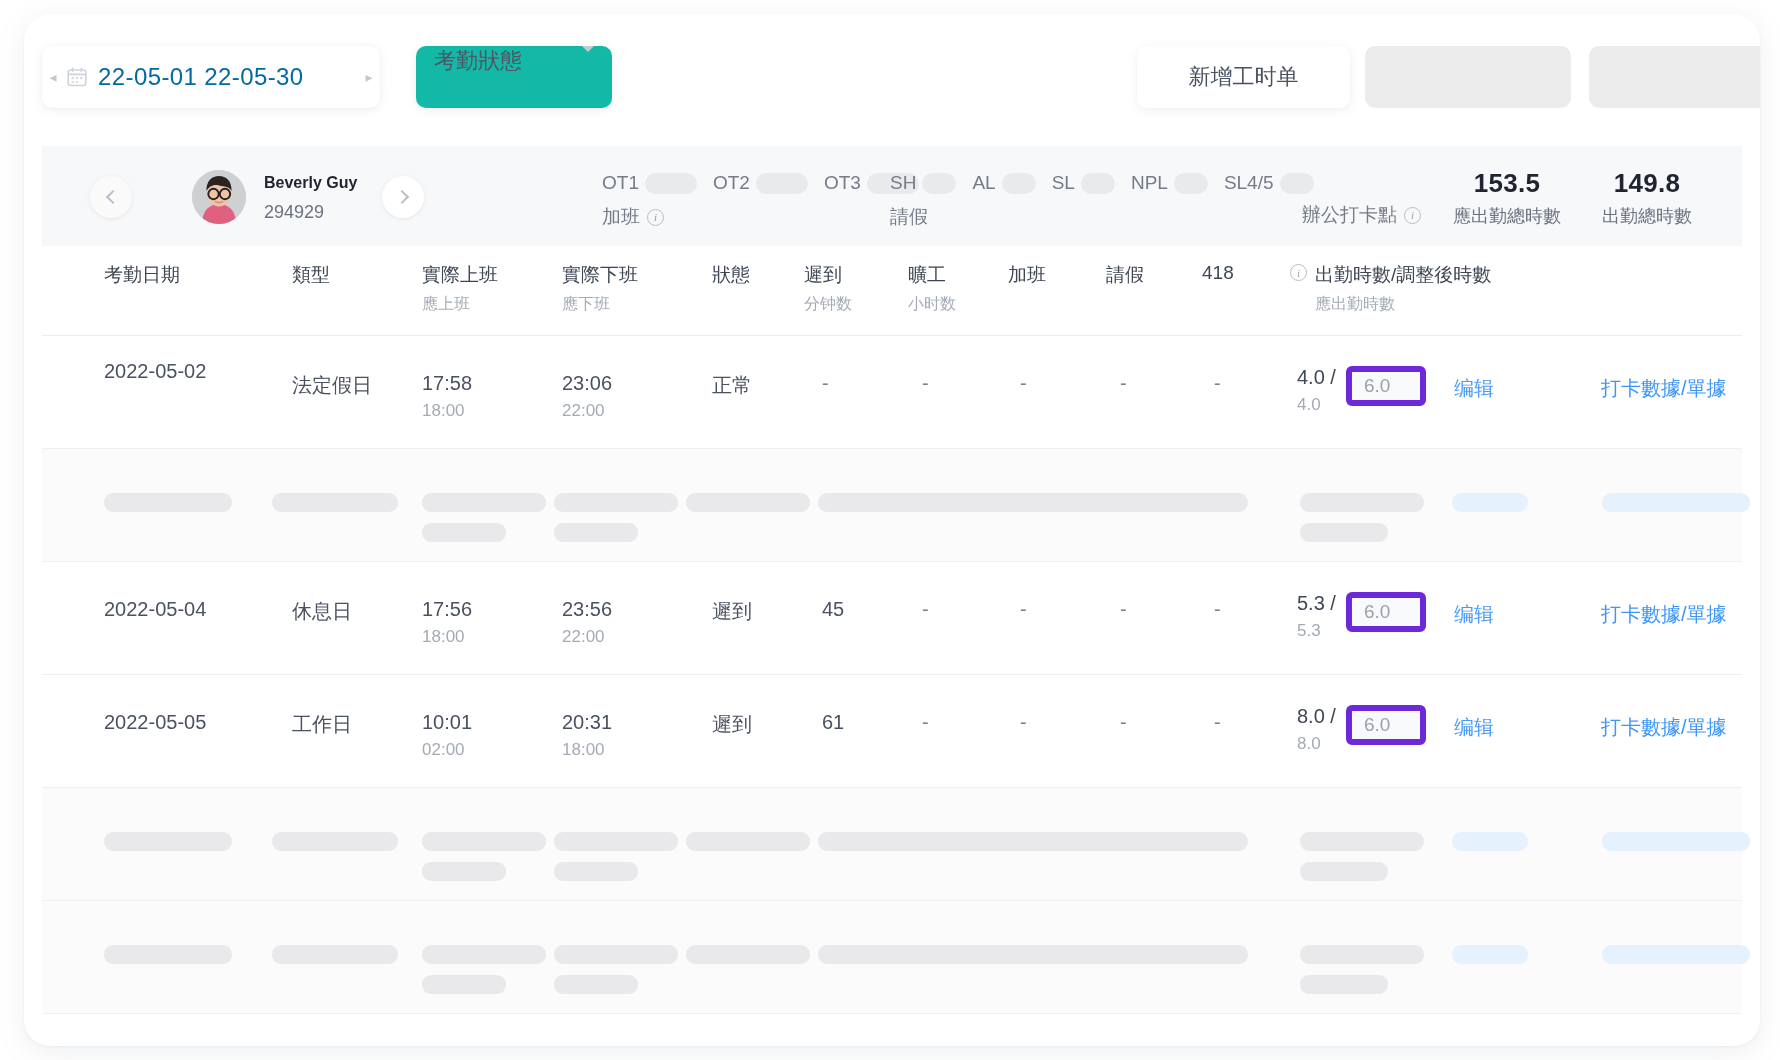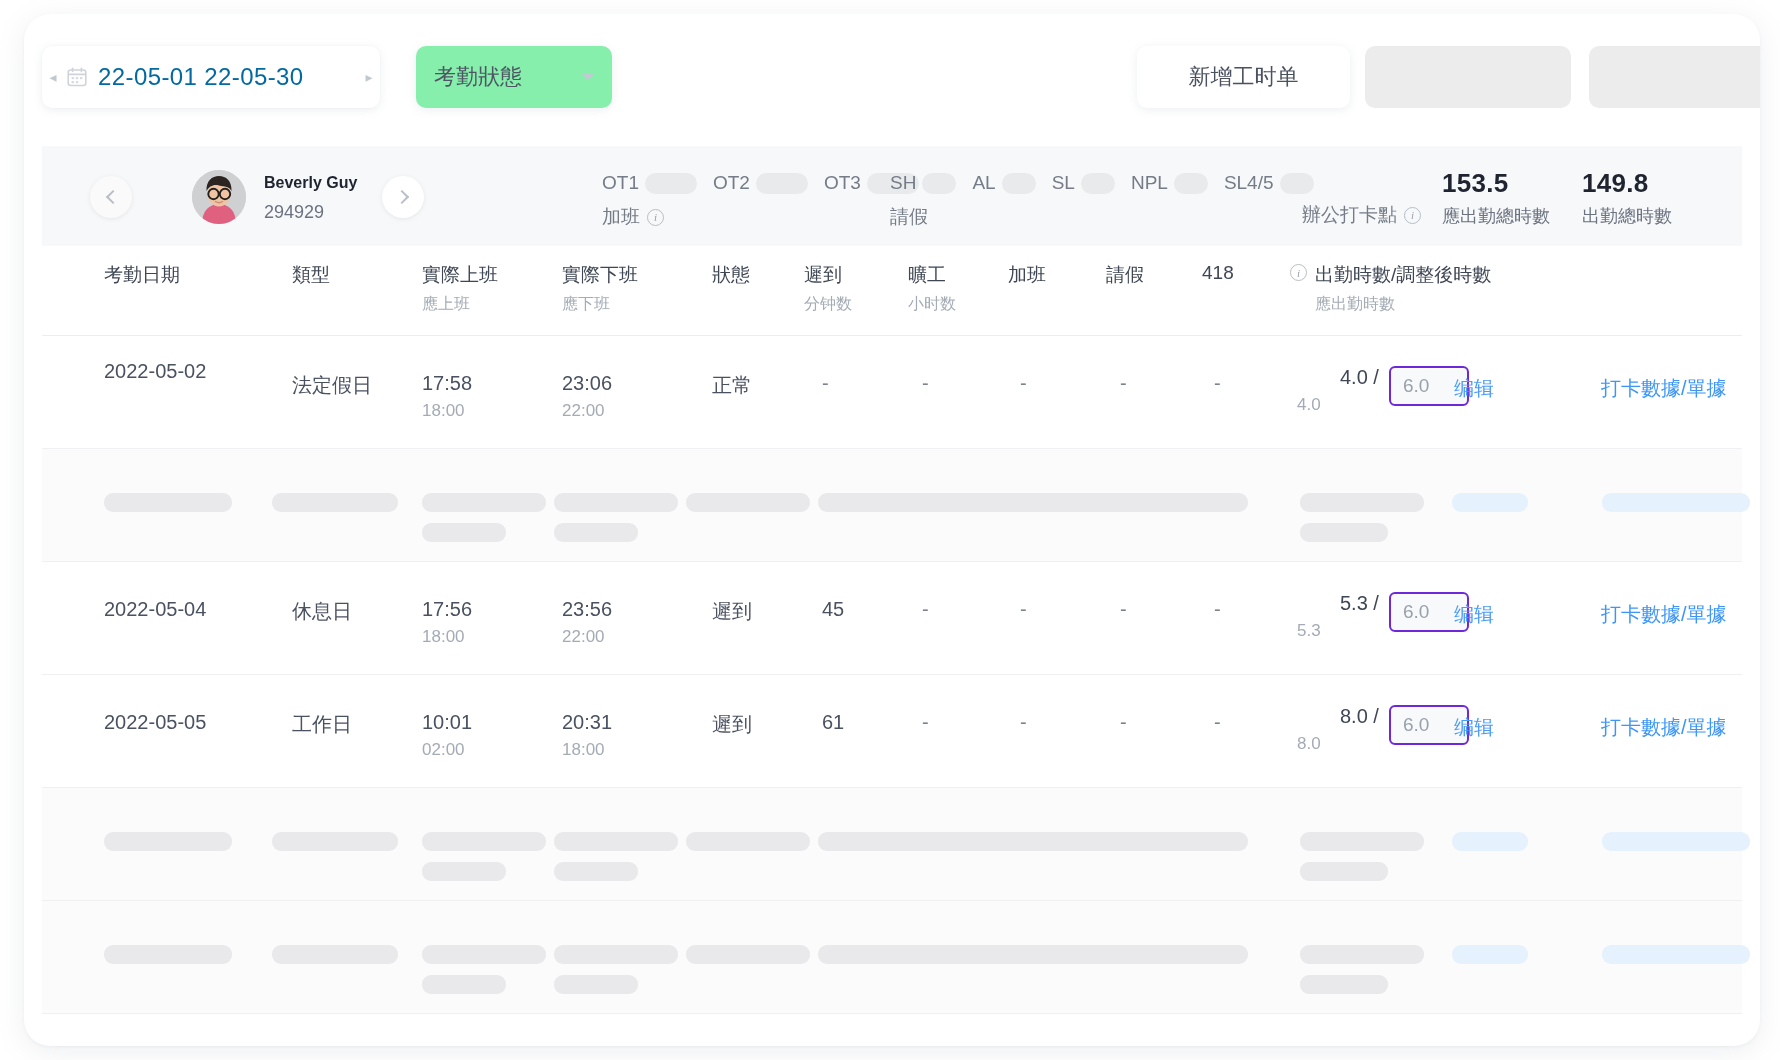--- a/index.html
+++ b/index.html
@@ -48,24 +48,24 @@
   .dp-cal { margin-left: 2px; margin-right: 10px; display:flex; align-items:center; }
   .dp-text {
     flex: 1;
     font-size: 24px; color: #0369a1; letter-spacing: 0.4px;
     white-space: nowrap;
   }
   .status-select {
     position: absolute;
     left: 392px; top: 32px;
     width: 196px; height: 62px;
-    background: #86efac;
+    background: #14b8a6;
     border-radius: 10px;
     box-shadow: 0 2px 10px rgba(130,140,160,0.14);
-    display: flex; align-items: center; padding: 0 18px;
+    display: flex; padding: 0 18px;
   }
   .status-select .label { font-size: 22px; color: #4e5563; flex: 1; }
   .caret {
     width: 0; height: 0;
     border-left: 6px solid transparent;
     border-right: 6px solid transparent;
     border-top: 6px solid #c4cad3;
   }
   .btn-add {
     position: absolute;
@@ -149,21 +149,21 @@
     width: 17px; height: 17px; border-radius: 50%;
     border: 1.4px solid #b8bec7; color: #9aa1ab;
     font-size: 11px; font-style: italic;
     font-family: "Liberation Serif", serif;
   }
   .punch-label {
     position: absolute; left: 1260px; top: 56px;
     font-size: 19px; color: #757c88;
     display: flex; align-items: center; gap: 7px;
   }
-  .stat { position: absolute; top: 22px; }
+  .stat { position: absolute; top: 22px; text-align: center; }
   .stat .num { font-size: 26px; font-weight: bold; color: #1f2430; letter-spacing: .3px;}
   .stat .lbl { font-size: 18px; color: #6b7280; margin-top: 5px; }
   .stat.s1 { left: 1400px; width: 130px; }
   .stat.s2 { left: 1540px; width: 130px; }
 
   
   .thead {
     position: absolute; left: 18px; top: 232px;
     width: 1700px; height: 90px;
     border-bottom: 1px solid #ededef;
@@ -191,26 +191,26 @@
     font-size: 20px; color: #4a5160;
     white-space: nowrap;
   }
   .cell .sub {
     display: block; margin-top: 6px;
     font-size: 17px; color: #a4abb5;
   }
   .cell.dash { color: #7b828d; }
 
   .hours-wrap { position: absolute; display: flex; align-items: flex-start; }
-  .hours-main { font-size: 20px; color: #3f4654; margin-left: 43px; }
+  .hours-main { font-size: 20px; color: #3f4654; }
   .hours-sub { font-size: 17px; color: #a4abb5; margin-top: 6px; display: block; }
   .hours-input {
     width: 80px; height: 40px;
     background: #f7f9fb;
-    border: 2px solid #6d28d9;
+    border: 6px solid #6d28d9;
     border-radius: 6px;
     font-size: 19px; color: #9aa1ab;
     padding: 0 12px;
     font-family: "Liberation Sans", sans-serif;
     outline: none;
   }
   .link-edit {
     position: absolute;
     font-size: 20px; color: #4a9bf5;
     cursor: pointer;

